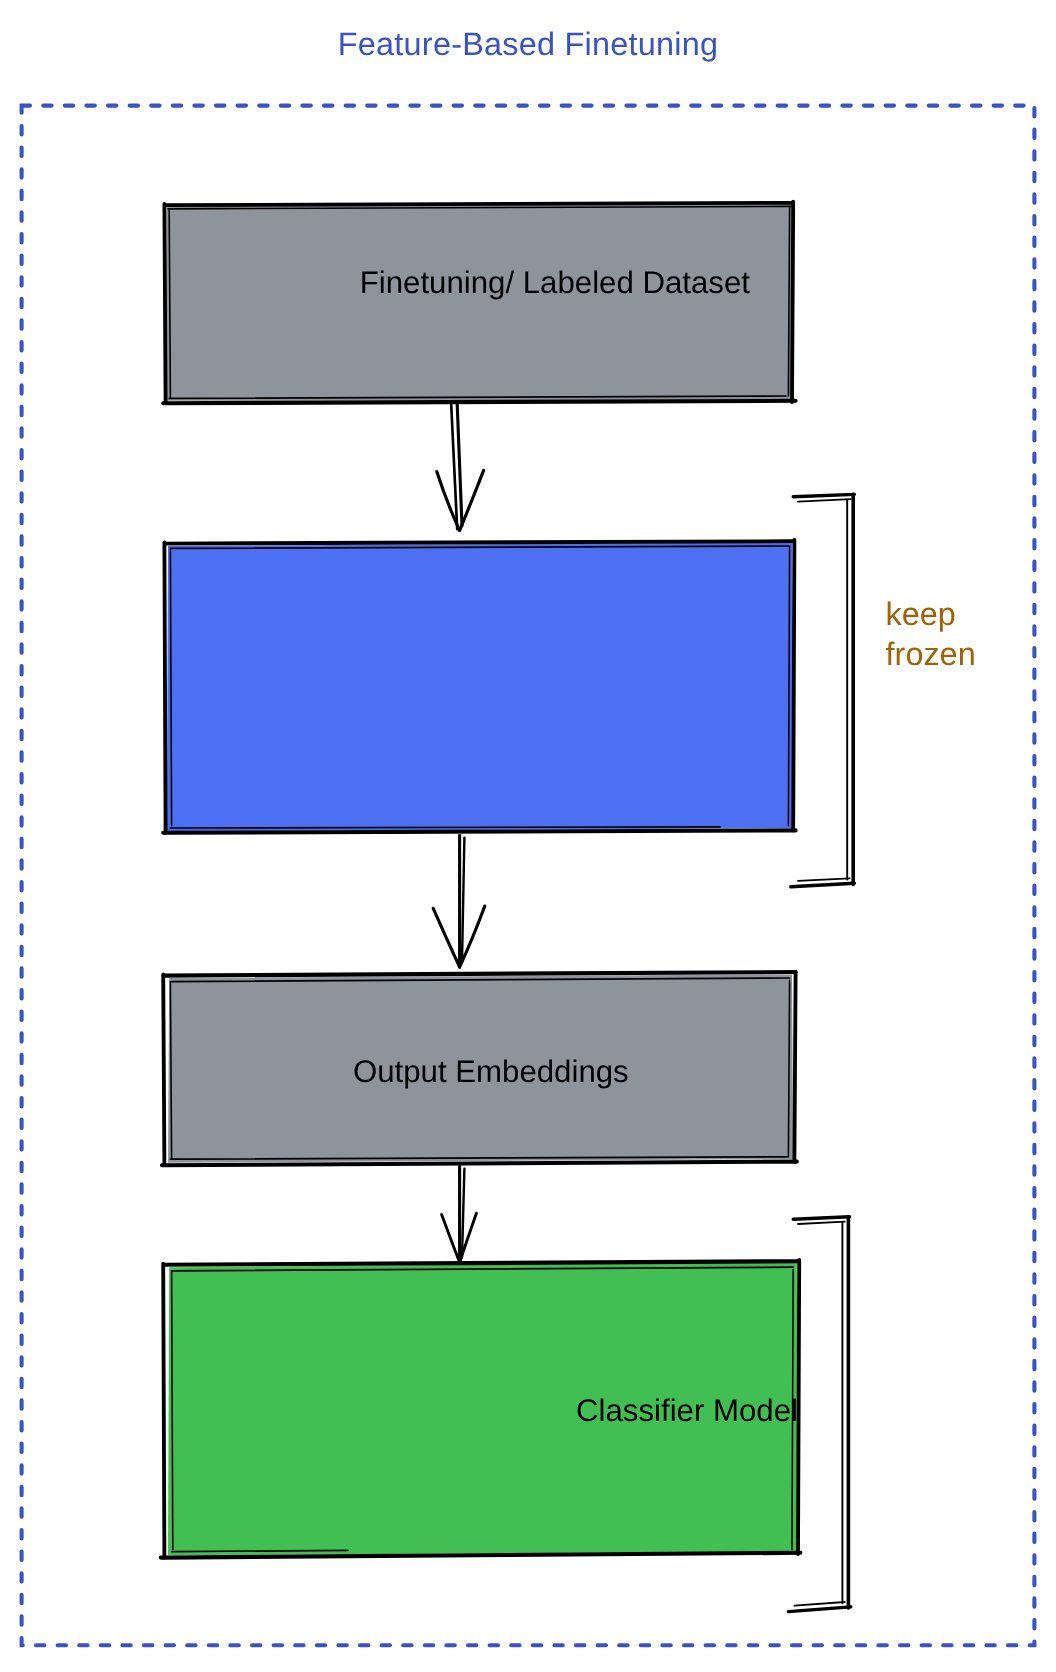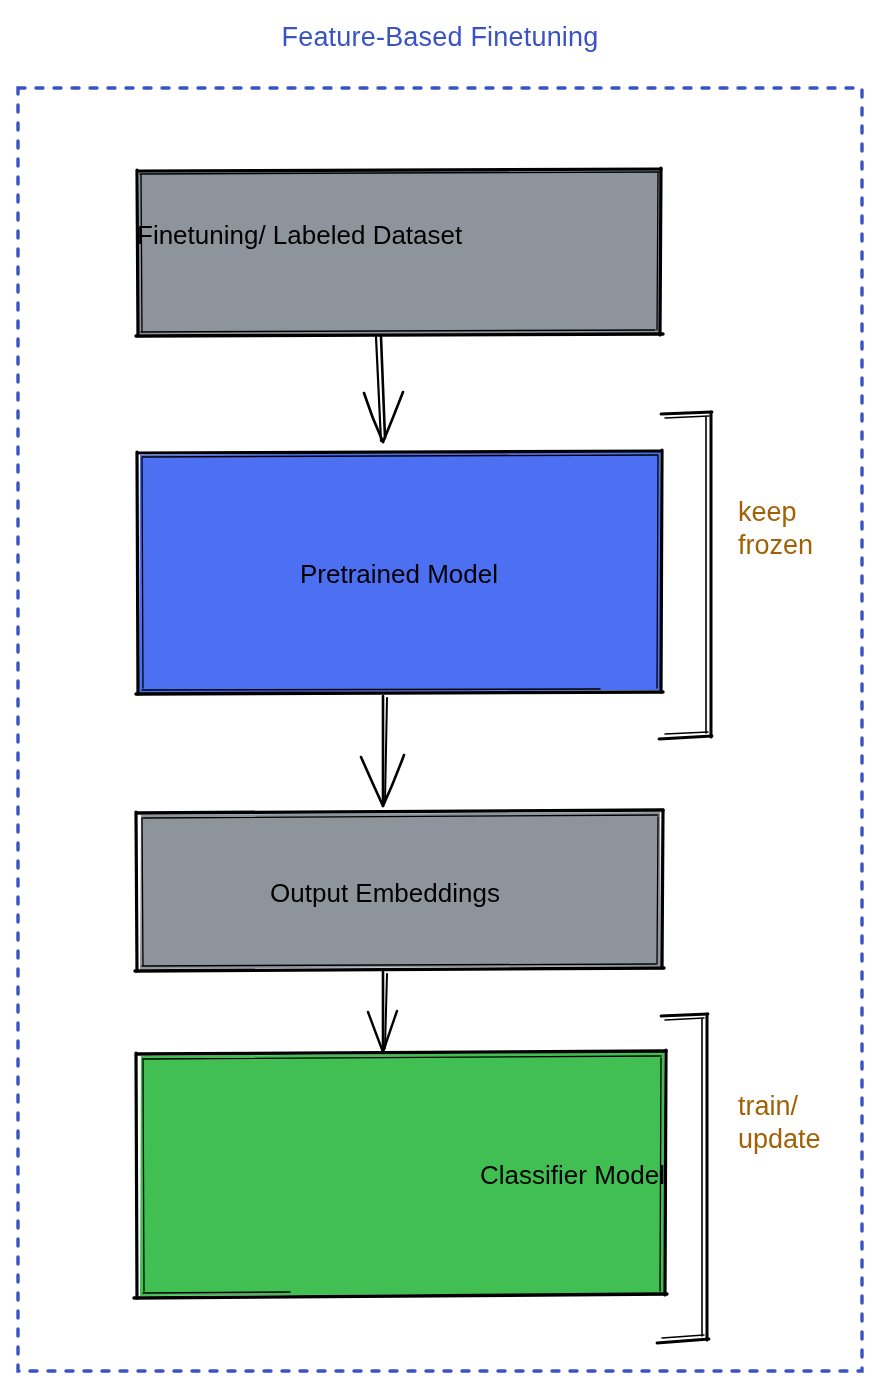--- a/index.html
+++ b/index.html
@@ -147,27 +147,24 @@
       <path d="M 661 1016 L 708 1014" fill="none" stroke="#000" stroke-width="2.8" stroke-linecap="round"></path>
       <path d="M 665 1020 L 704 1018" fill="none" stroke="#000" stroke-width="1.5" stroke-linecap="round"></path>
       <path d="M 707 1014 L 707 1340" fill="none" stroke="#000" stroke-width="3.0" stroke-linecap="round"></path>
       <path d="M 702 1019 L 702 1336" fill="none" stroke="#000" stroke-width="1.6" stroke-linecap="round"></path>
       <path d="M 709 1339 L 657 1343" fill="none" stroke="#000" stroke-width="2.8" stroke-linecap="round"></path>
       <path d="M 704 1335 L 662 1338" fill="none" stroke="#000" stroke-width="1.5" stroke-linecap="round"></path>
     </g>
 
   </svg>
 
-  <div class="node-label" style="left:137px; top:220px; width:488px; text-align:left;">Finetuning/ Labeled Dataset</div>
+  <div class="node-label" style="left:137px; top:220px; width:488px; text-align:right;">Finetuning/ Labeled Dataset</div>
 
-  <div class="node-label" style="left:137px; top:559px; width:524px;">Pretrained Model</div>
 
-  <div class="node-label" style="left:123px; top:878px; width:524px;">Output Embeddings</div>
+  <div class="node-label" style="left:147px; top:878px; width:524px;">Output Embeddings</div>
 
   <div class="node-label" style="left:137px; top:1160px; width:528px;text-align:right;">Classifier Model</div>
 
   <div class="bracket-label" style="left:738px; top:496px;">keep
 frozen</div>
 
-  <div class="bracket-label" style="left:738px; top:1090px;">train/
-update</div>
 
 </div>
 
 </body></html>

